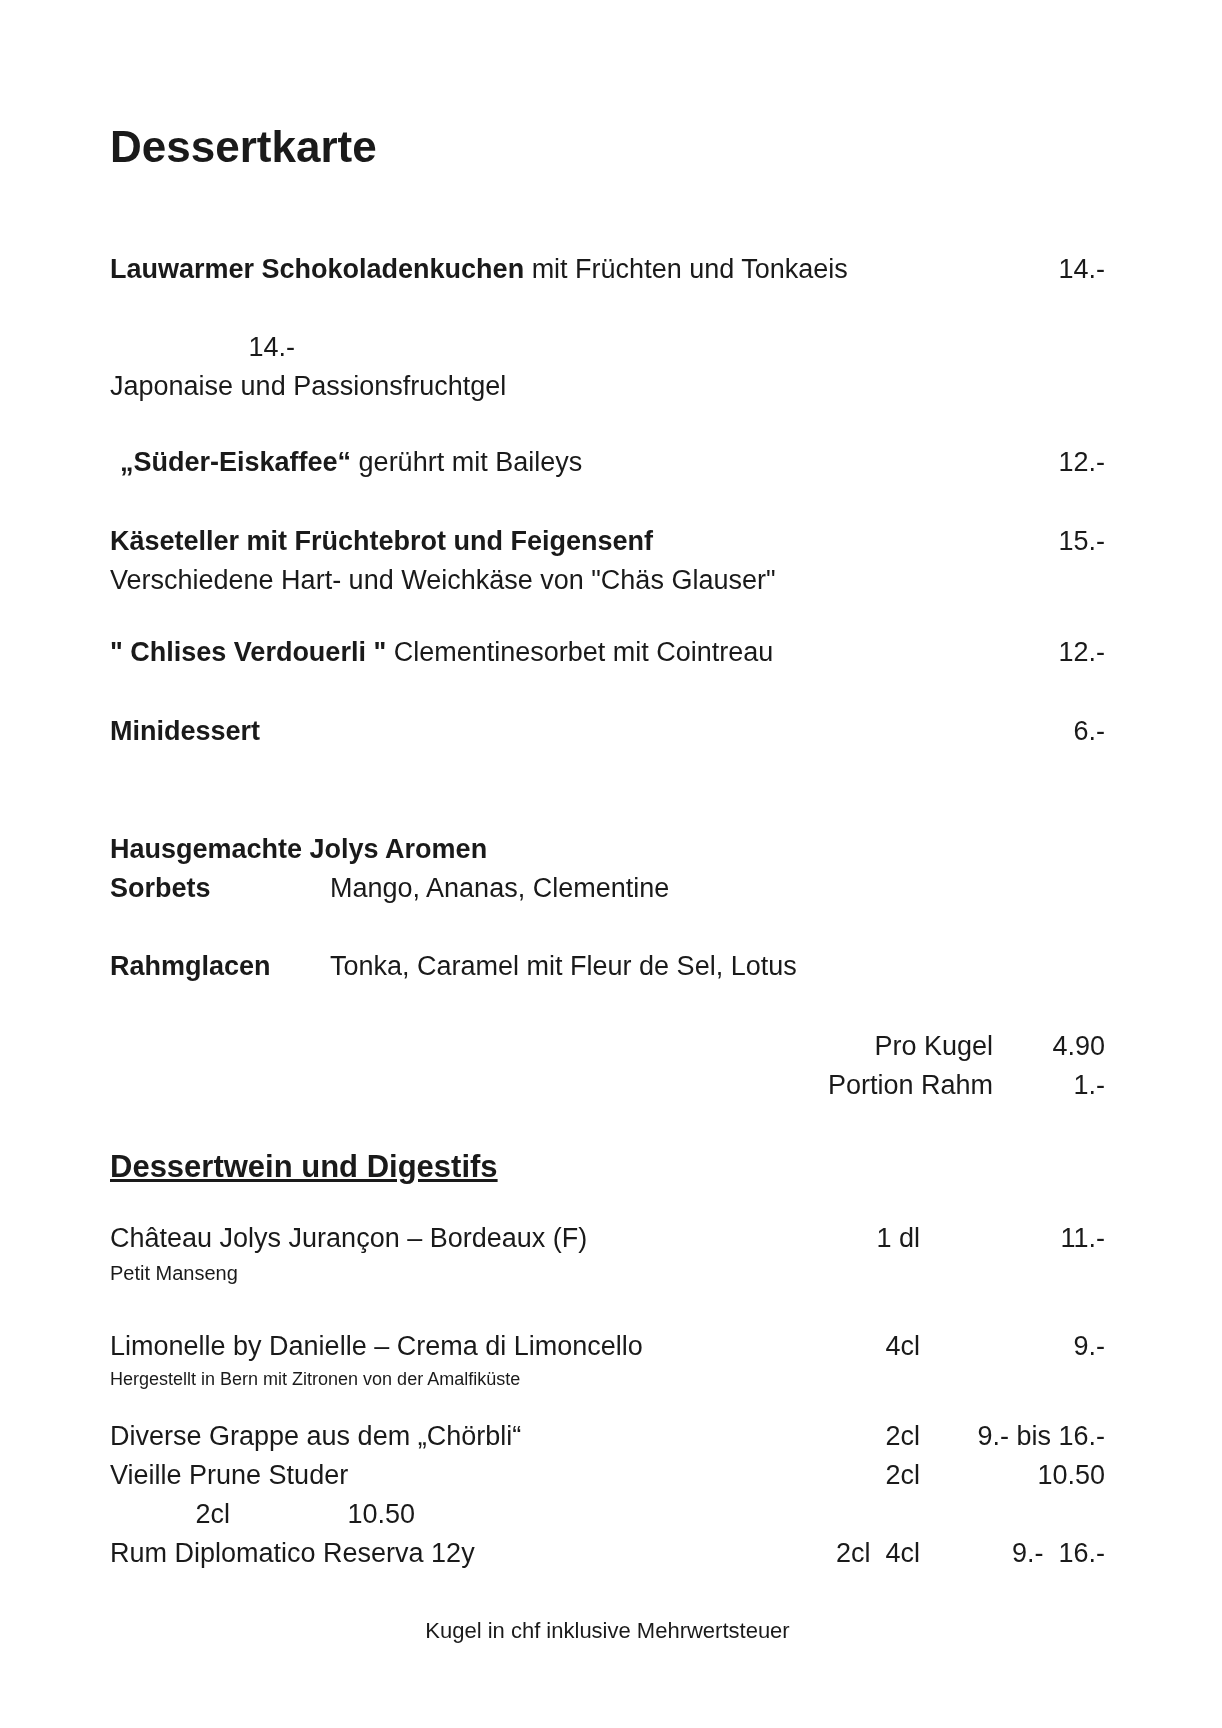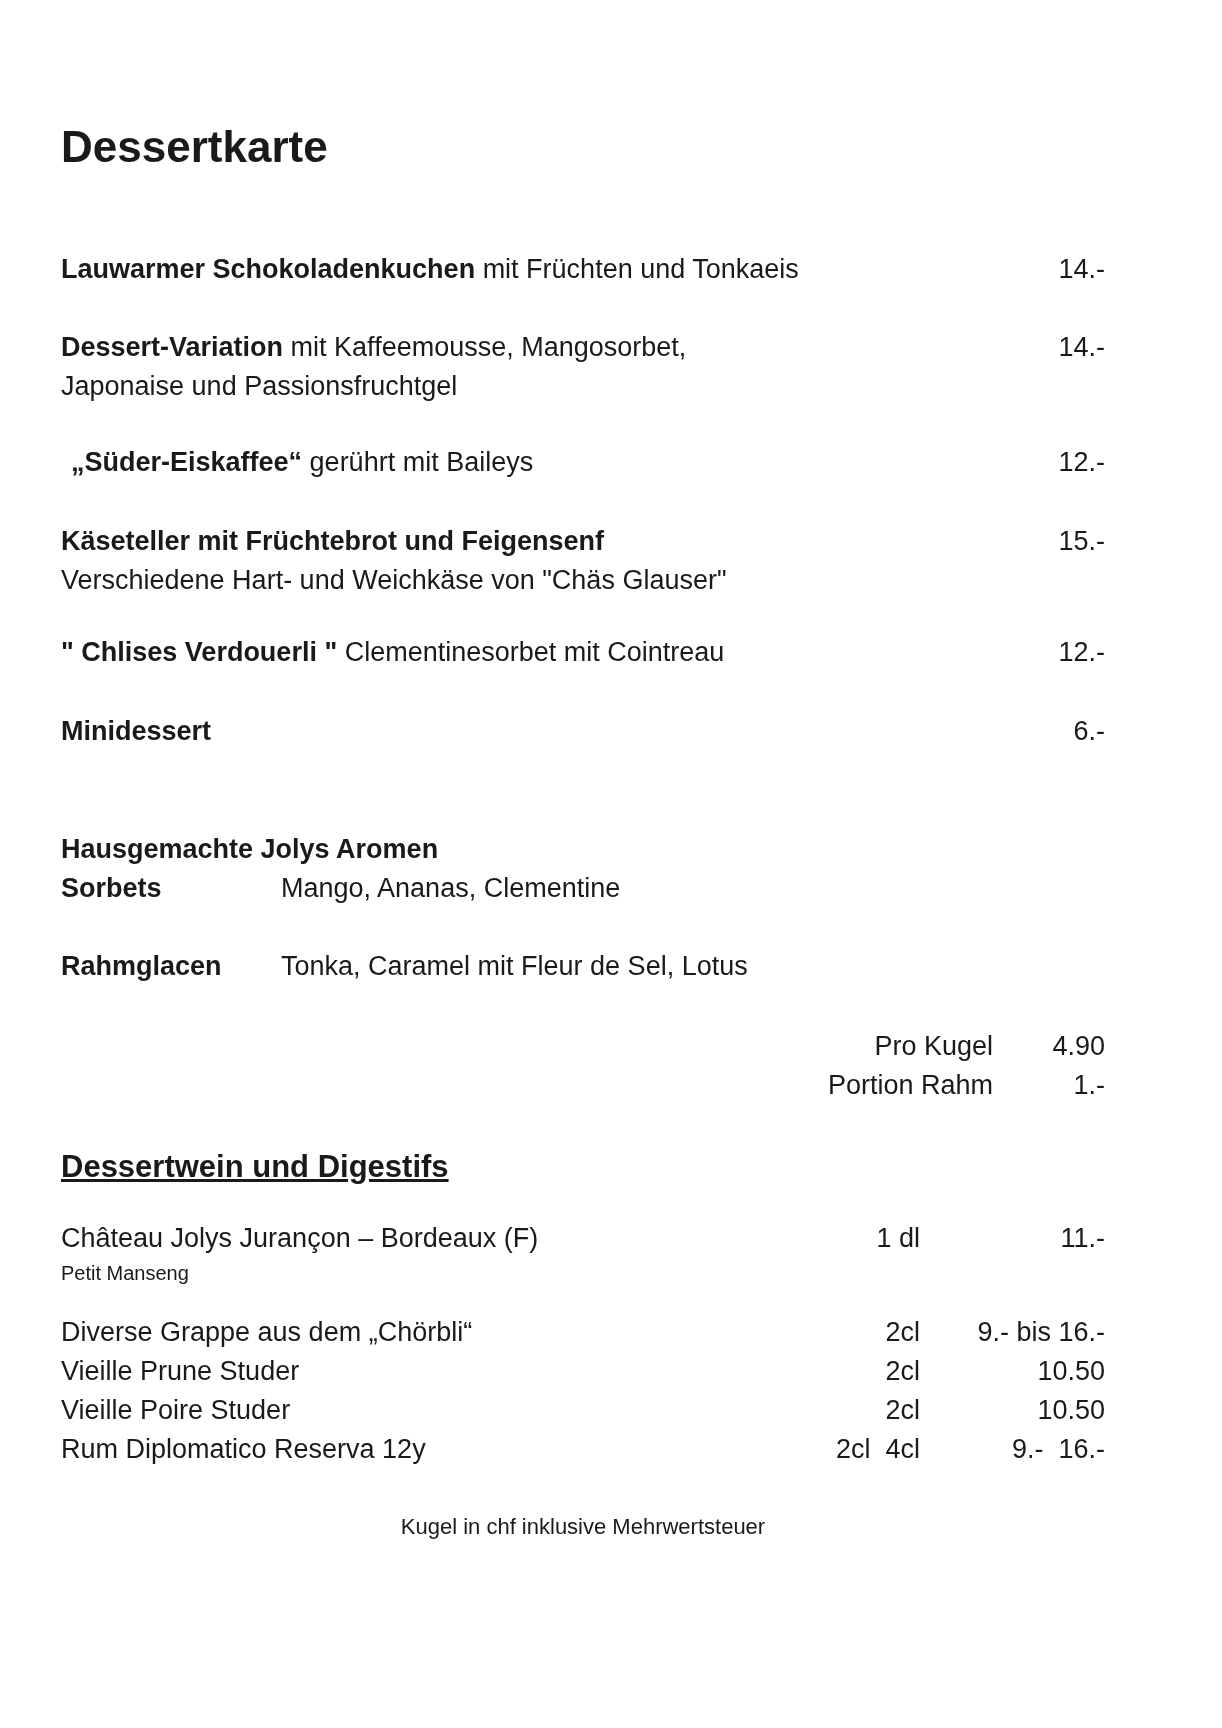--- a/index.html
+++ b/index.html
@@ -5,21 +5,21 @@
   html, body { margin: 0; padding: 0; background: #ffffff; }
   body {
     width: 1222px; height: 1728px;
     font-family: "Liberation Sans", sans-serif;
     color: #1a1a1a;
     overflow: hidden;
   }
   .page {
     box-sizing: border-box;
     width: 1222px; height: 1660px;
-    padding: 121px 117px 0 61px;
+    padding: 121px 117px 0 110px;
   }
   .title {
     font-size: 44px; line-height: 52px; font-weight: 700;
     margin: 0;
   }
   .row { display: flex; align-items: flex-start; }
   .item { font-size: 27px; line-height: 39px; }
   .name { flex: 1; }
   .name.indent { padding-left: 10px; }
   .b { font-weight: 700; }
@@ -63,21 +63,20 @@
   <h1 class="title">Dessertkarte</h1>
 
   <section>
     <div class="row item mt-item1">
       <div class="name"><span class="b">Lauwarmer Schokoladenkuchen</span><span> mit Früchten und Tonkaeis</span></div>
       <div class="price">14.-</div>
     </div>
 
     <div class="mt-39">
       <div class="row item">
-        <div class="name"><span class="b">Dessert-Variation</span><span> mit Kaffeemousse, Mangosorbet,</span></div>
         <div class="price">14.-</div>
       </div>
       <div class="item">Japonaise und Passionsfruchtgel</div>
     </div>
 
     <div class="row item mt-37">
       <div class="name indent"><span class="b">„Süder-Eiskaffee“</span><span> gerührt mit Baileys</span></div>
       <div class="price">12.-</div>
     </div>
 
@@ -129,34 +128,41 @@
 
     <div class="mt-30">
       <div class="row item">
         <div class="name">Château Jolys Jurançon – Bordeaux (F)</div>
         <div class="measure">1 dl</div>
         <div class="price">11.-</div>
       </div>
       <div class="sub">Petit Manseng</div>
     </div>
 
+    <div class="mt-39">
+      <div class="row item">
+        <div class="name">Limonelle by Danielle – Crema di Limoncello</div>
+        <div class="measure">4cl</div>
+        <div class="price">9.-</div>
+      </div>
+      <div class="sub-sm">Hergestellt in Bern mit Zitronen von der Amalfiküste</div>
+    </div>
 
     <div class="mt-25">
       <div class="row item">
         <div class="name">Diverse Grappe aus dem „Chörbli“</div>
         <div class="measure">2cl</div>
         <div class="price">9.- bis 16.-</div>
       </div>
       <div class="row item">
         <div class="name">Vieille Prune Studer</div>
         <div class="measure">2cl</div>
         <div class="price">10.50</div>
       </div>
       <div class="row item">
-        <div class="name">Vieille Poire Studer</div>
         <div class="measure">2cl</div>
         <div class="price">10.50</div>
       </div>
       <div class="row item">
         <div class="name">Rum Diplomatico Reserva 12y</div>
         <div class="measure">2cl  4cl</div>
         <div class="price">9.-  16.-</div>
       </div>
     </div>
   </section>

